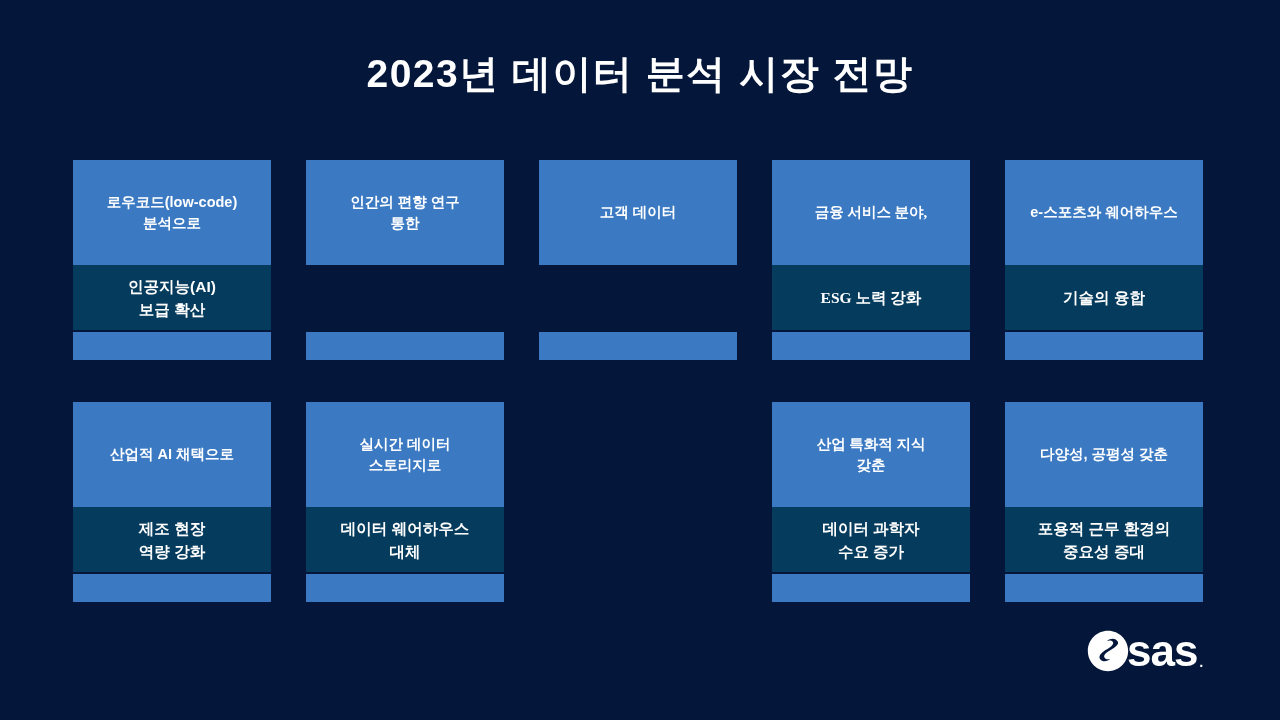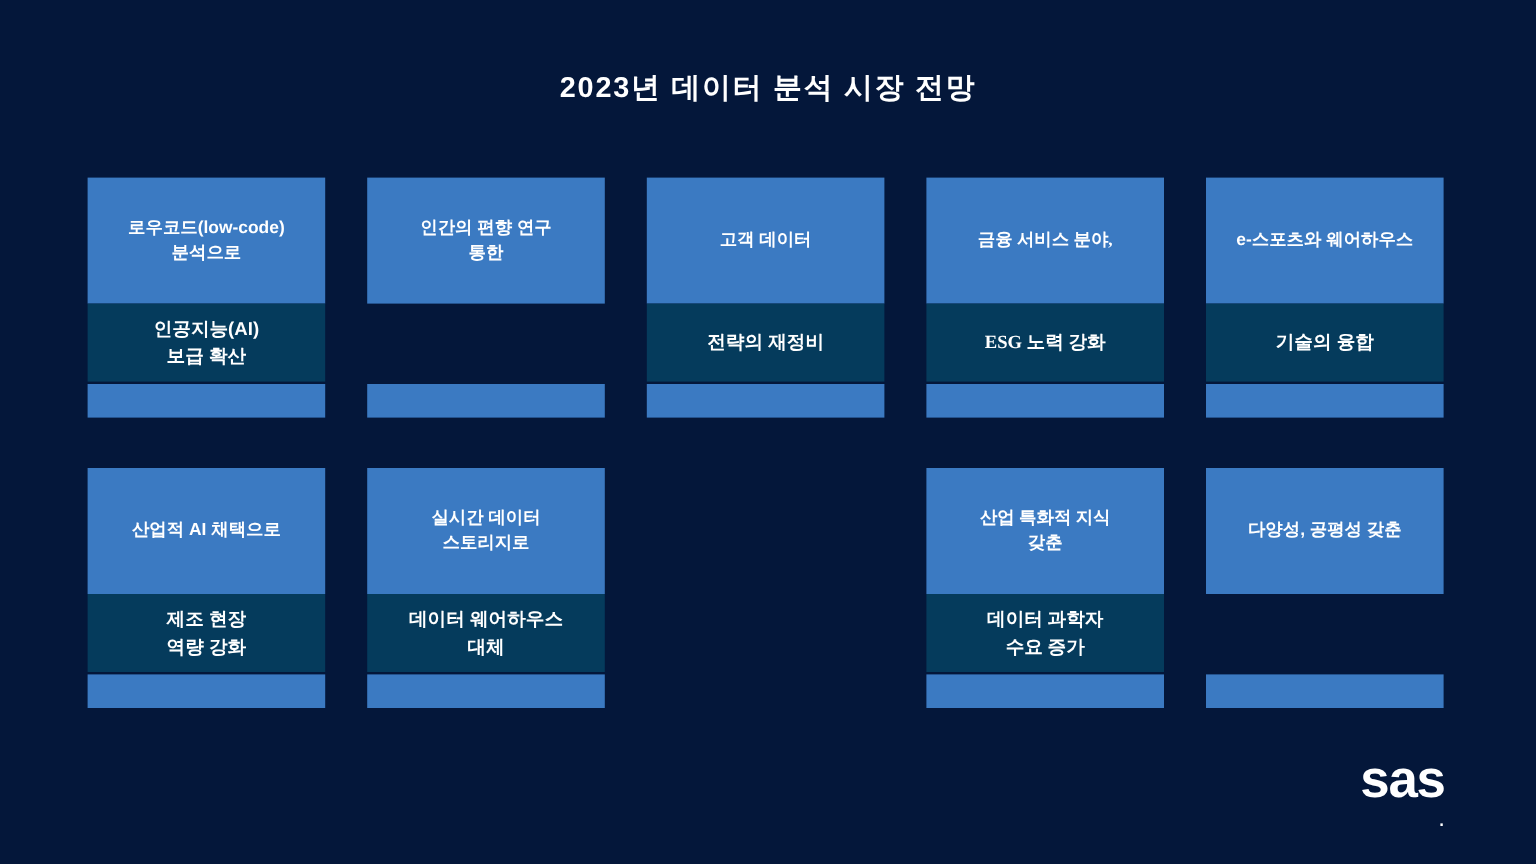--- a/index.html
+++ b/index.html
@@ -23,32 +23,32 @@
   }
 
   
   .slide-title {
     position: absolute;
     left: 0;
     top: 52px;
     width: 1280px;
     text-align: center;
     color: #ffffff;
-    font-size: 24px;
+    font-size: 39px;
     font-weight: bold;
     letter-spacing: 1.5px;
     line-height: 44px;
     white-space: nowrap;
   }
 
   
   .card-grid {
     position: absolute;
     left: 73px;
-    top: 148px;
+    top: 160px;
     width: 1134px;
     height: 538px;
   }
   .card-row {
     position: absolute;
     left: 0;
     width: 1134px;
     height: 200px;
   }
   .card-row.row-1 { top: 0px; }
@@ -120,21 +120,20 @@
   }
 
   
   .logo {
     position: absolute;
     right: 76px;
     bottom: 46px;
     display: flex;
     align-items: center;
     height: 46px;
-    flex-direction: column;
   }
   .logo-mark {
     width: 42px;
     height: 42px;
     display: block;
   }
   .logo-word {
     color: #ffffff;
     font-size: 44px;
     font-weight: bold;
@@ -180,23 +179,20 @@
           <div class="card-head-text">인간의 편향 연구
 통한</div>
         </div>
         <div class="card-foot"></div>
       </div>
 
       <div class="card col-3">
         <div class="card-head">
           <div class="card-head-text">고객 데이터</div>
         </div>
-        <div class="card-body">
-          <div class="card-body-text">전략의 재정비</div>
-        </div>
         <div class="card-foot"></div>
       </div>
 
       <div class="card col-4">
         <div class="card-head">
           <div class="card-head-text">금융 서비스 분야,</div>
         </div>
         <div class="card-body">
           <div class="card-body-text">ESG 노력 강화</div>
         </div>
@@ -249,20 +245,24 @@
         <div class="card-body">
           <div class="card-body-text">데이터 과학자
 수요 증가</div>
         </div>
         <div class="card-foot"></div>
       </div>
 
       <div class="card col-5">
         <div class="card-head">
           <div class="card-head-text">다양성, 공평성 갖춘</div>
+        </div>
+        <div class="card-body">
+          <div class="card-body-text">포용적 근무 환경의
+중요성 증대</div>
         </div>
         <div class="card-foot"></div>
       </div>
 
     </div>
   </div>
 
   <div class="logo">
     <svg class="logo-mark" viewBox="0 0 100 100" aria-hidden="true">
       <path fill="#ffffff" d="M50 2C23.5 2 2 23.5 2 50s21.5 48 48 48 48-21.5 48-48S76.5 2 50 2zm22.7 24.6c3.6 5.1-1.1 10.3-7.4 14.8-5.4 3.9-12.7 7.6-18.3 11.9-4.8 3.7-8.3 8.3-5 13 2.9 4.1 9 4.3 14.1 2.2-7.6 7.1-19.3 8.3-24.6 1.1-4.6-6.3.6-13.2 7.2-18.1 5.5-4.1 12.6-7.6 17.8-11.6 4.4-3.4 7.7-7.6 4.9-11.7-2.7-3.9-8.6-4.2-13.7-2.2 7.7-6.9 19.5-7.5 25 .6z"></path>

